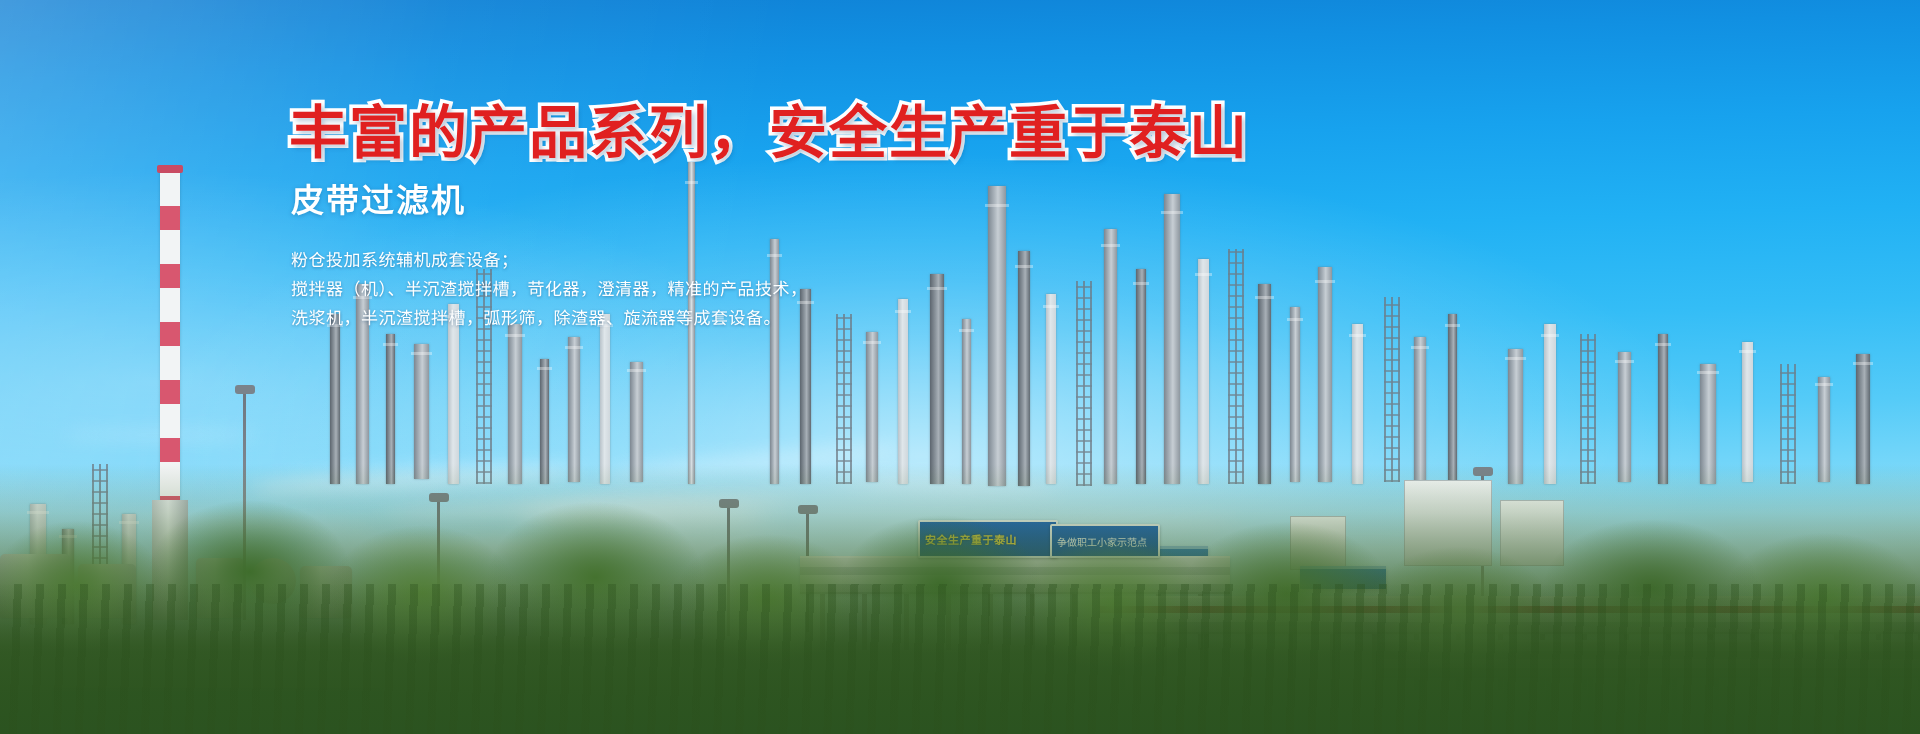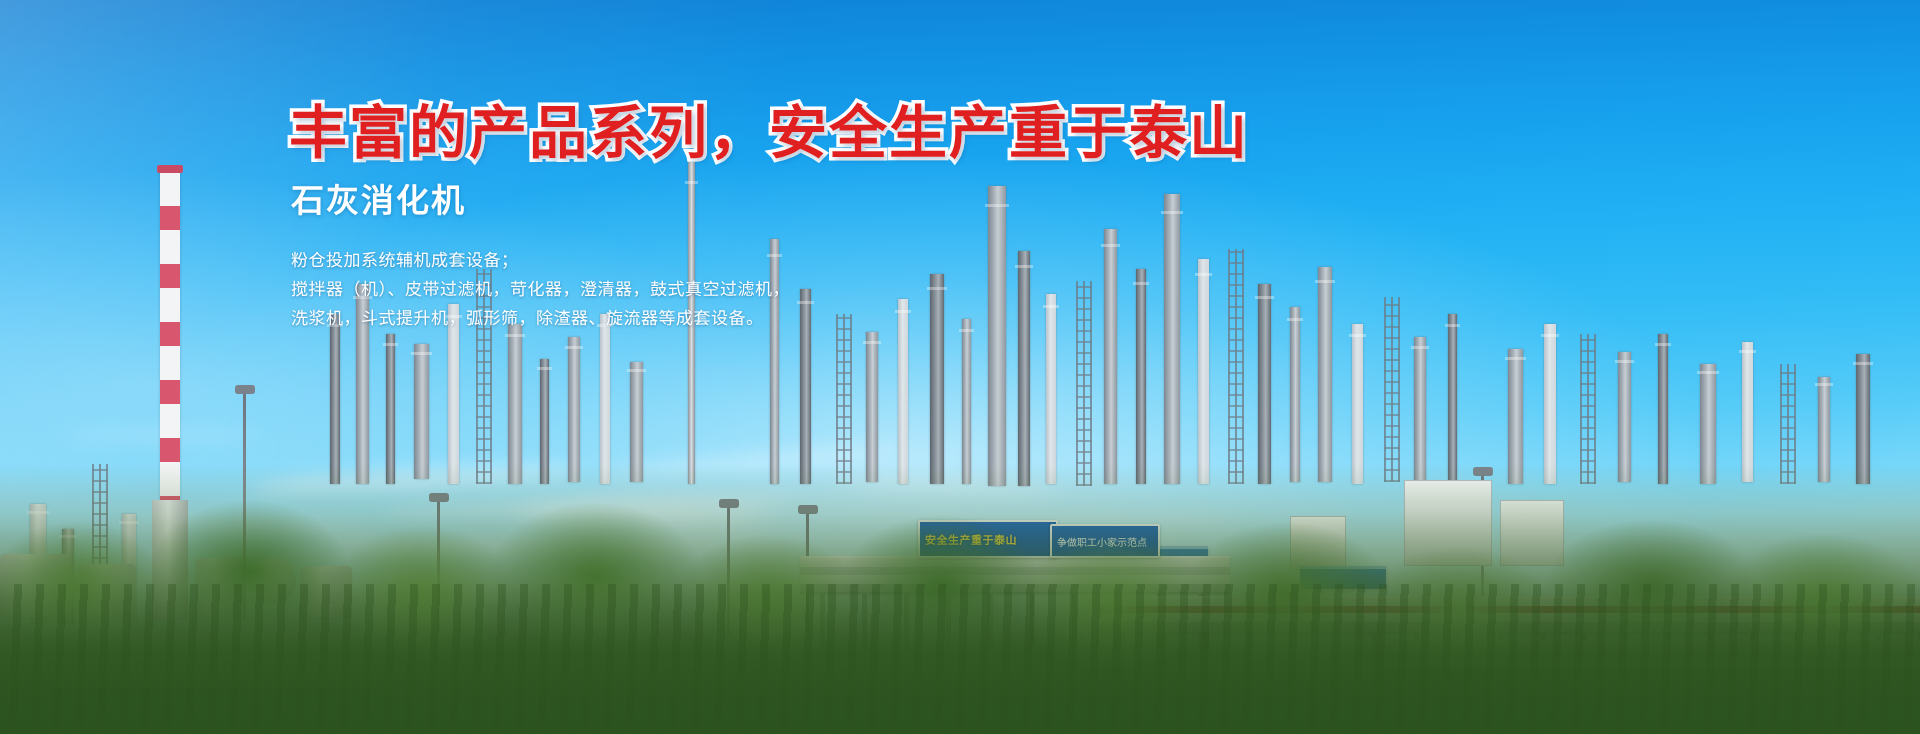--- a/index.html
+++ b/index.html
@@ -425,22 +425,22 @@
       <span class="sign-white">争做职工小家示范点</span>
     </div>
 
     <div class="treeline"></div>
     <div class="treeline-fore"></div>
   </div>
 
   <div class="copy">
     <h1 class="headline">丰富的产品系列，安全生产重于泰山</h1>
 
-    <h2 class="subhead">石灰消化机</h2>
+    <h2 class="subhead">皮带过滤机</h2>
 
     <div class="body-copy">
       <div>粉仓投加系统辅机成套设备；</div>
-      <div>搅拌器（机）、皮带过滤机，苛化器，澄清器，鼓式真空过滤机，</div>
-      <div>洗浆机，斗式提升机，弧形筛，除渣器、旋流器等成套设备。</div>
+      <div>搅拌器（机）、半沉渣搅拌槽，苛化器，澄清器，精准的产品技术，</div>
+      <div>洗浆机，半沉渣搅拌槽，弧形筛，除渣器、旋流器等成套设备。</div>
     </div>
   </div>
 
 </div>
 
 </body></html>

